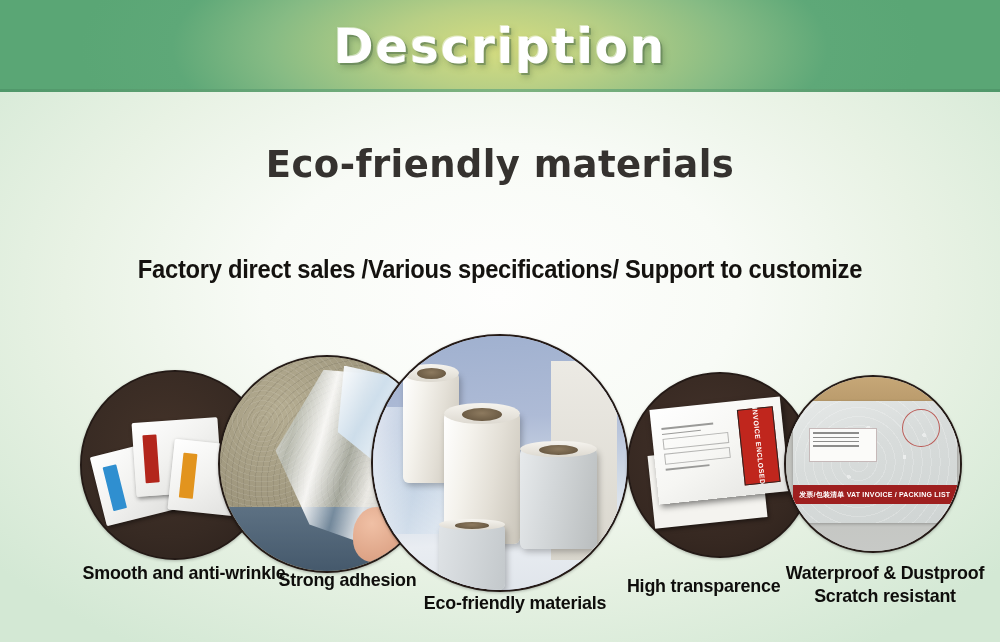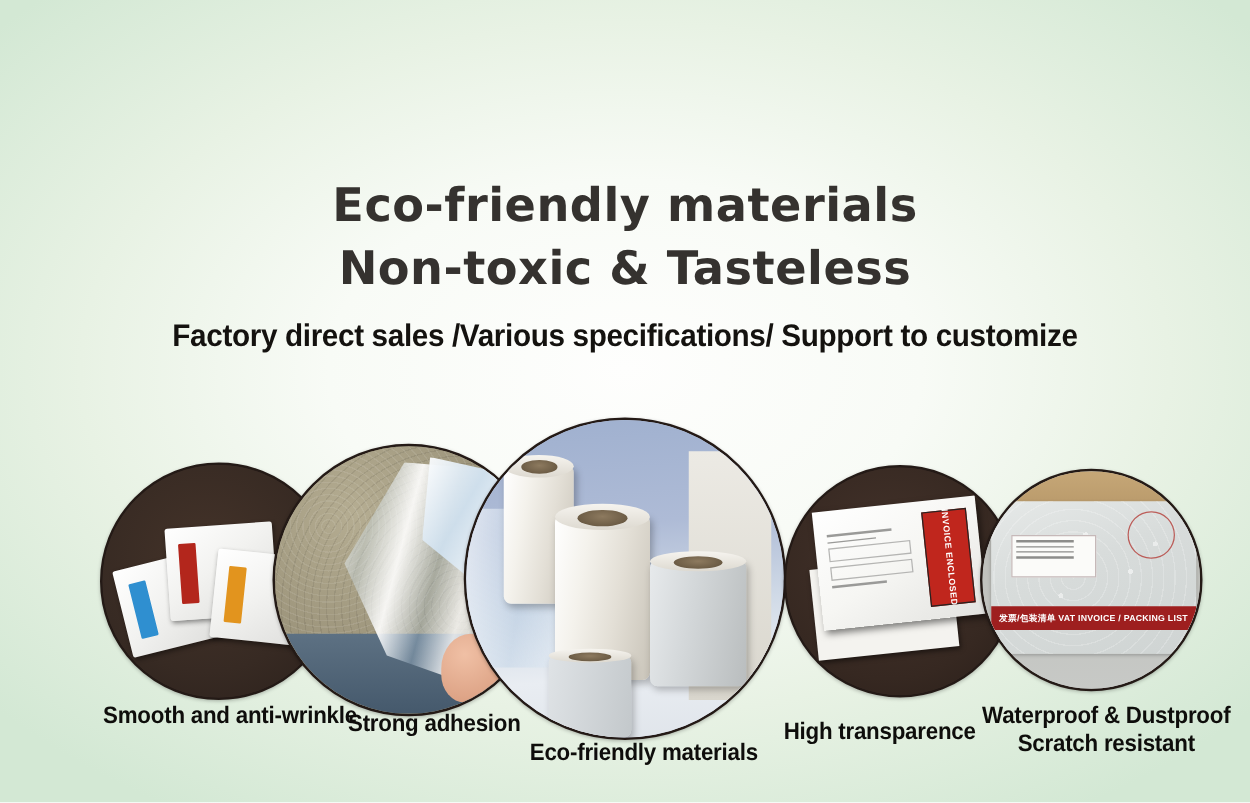--- a/index.html
+++ b/index.html
@@ -175,24 +175,26 @@
   #cap2{left:274px;top:569px;font-size:19px;}
   #cap3{left:418px;top:592px;font-size:19px;}
   #cap4{left:622px;top:575px;font-size:19px;}
   #cap5{left:775px;top:561px;font-size:19px;text-align:center;line-height:23px;white-space:normal;width:220px;}
 </style>
 </head>
 <body>
 
 <div class="banner">
 
+  <div class="header">
+    <div class="header-title">Description</div>
+  </div>
 
   <div class="headlines">
     <div class="h-line">Eco-friendly materials</div>
-    <div class="h-line">Non-toxic &amp; Tasteless</div>
   </div>
   <div class="subline">Factory direct sales /Various specifications/ Support to customize</div>
 
   <div class="circle" id="c1">
     <div class="bg"></div>
     <div class="env" id="e1">
         <div class="lbl"></div>
       </div>
     <div class="env" id="e2">
         <div class="lbl"></div>

